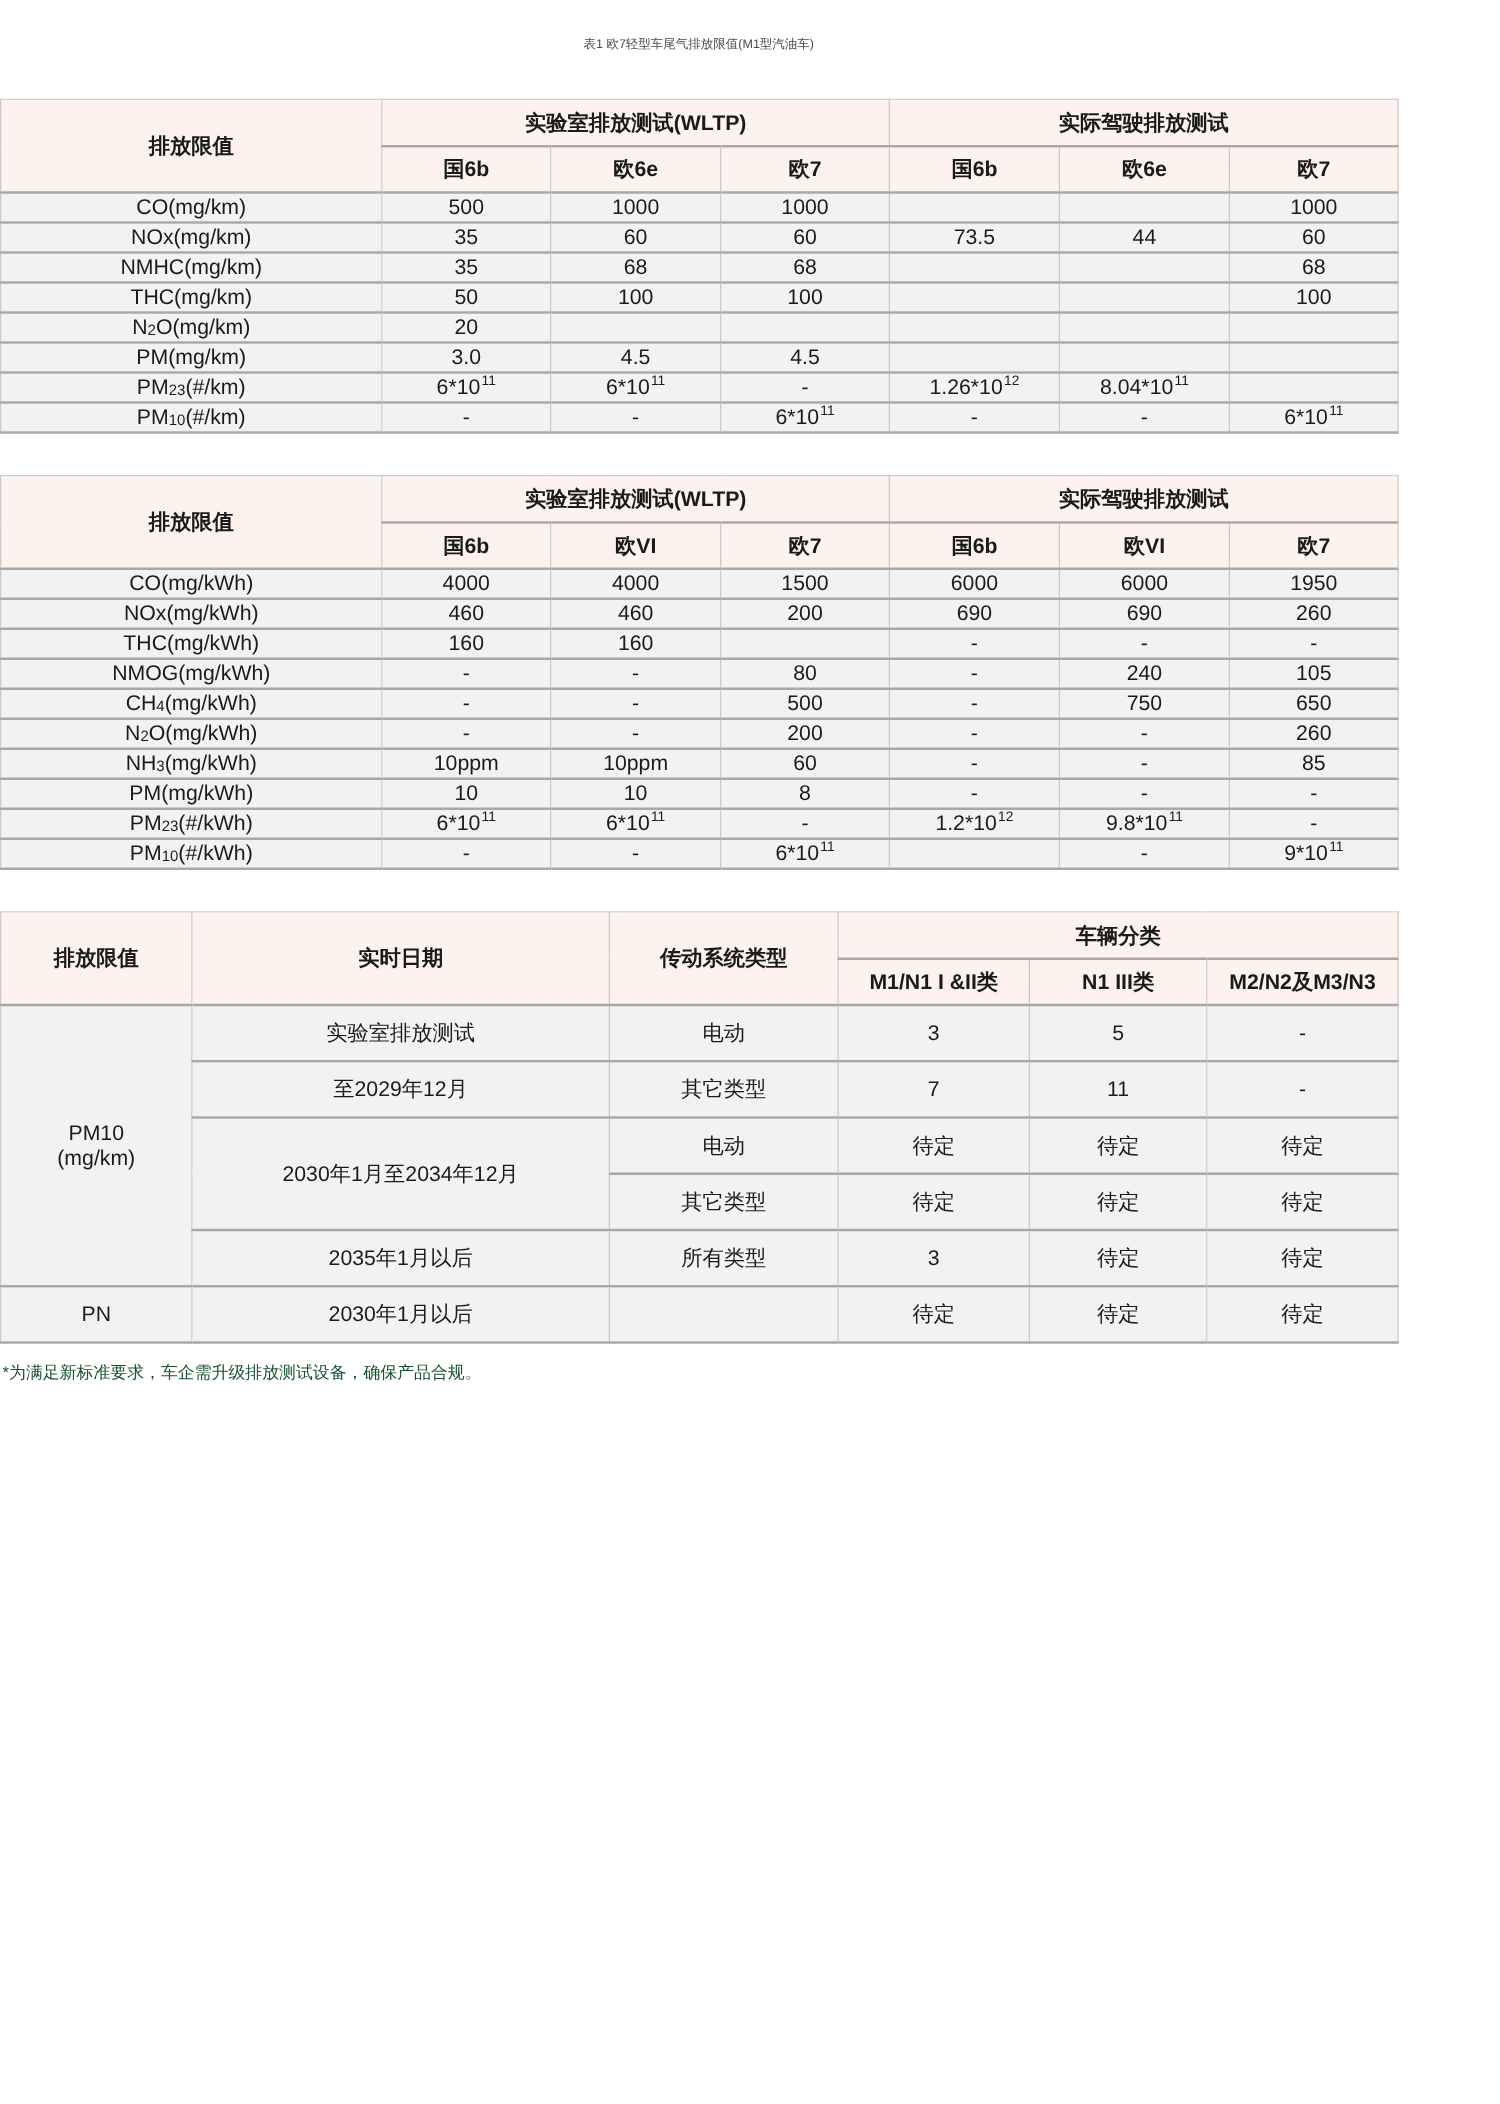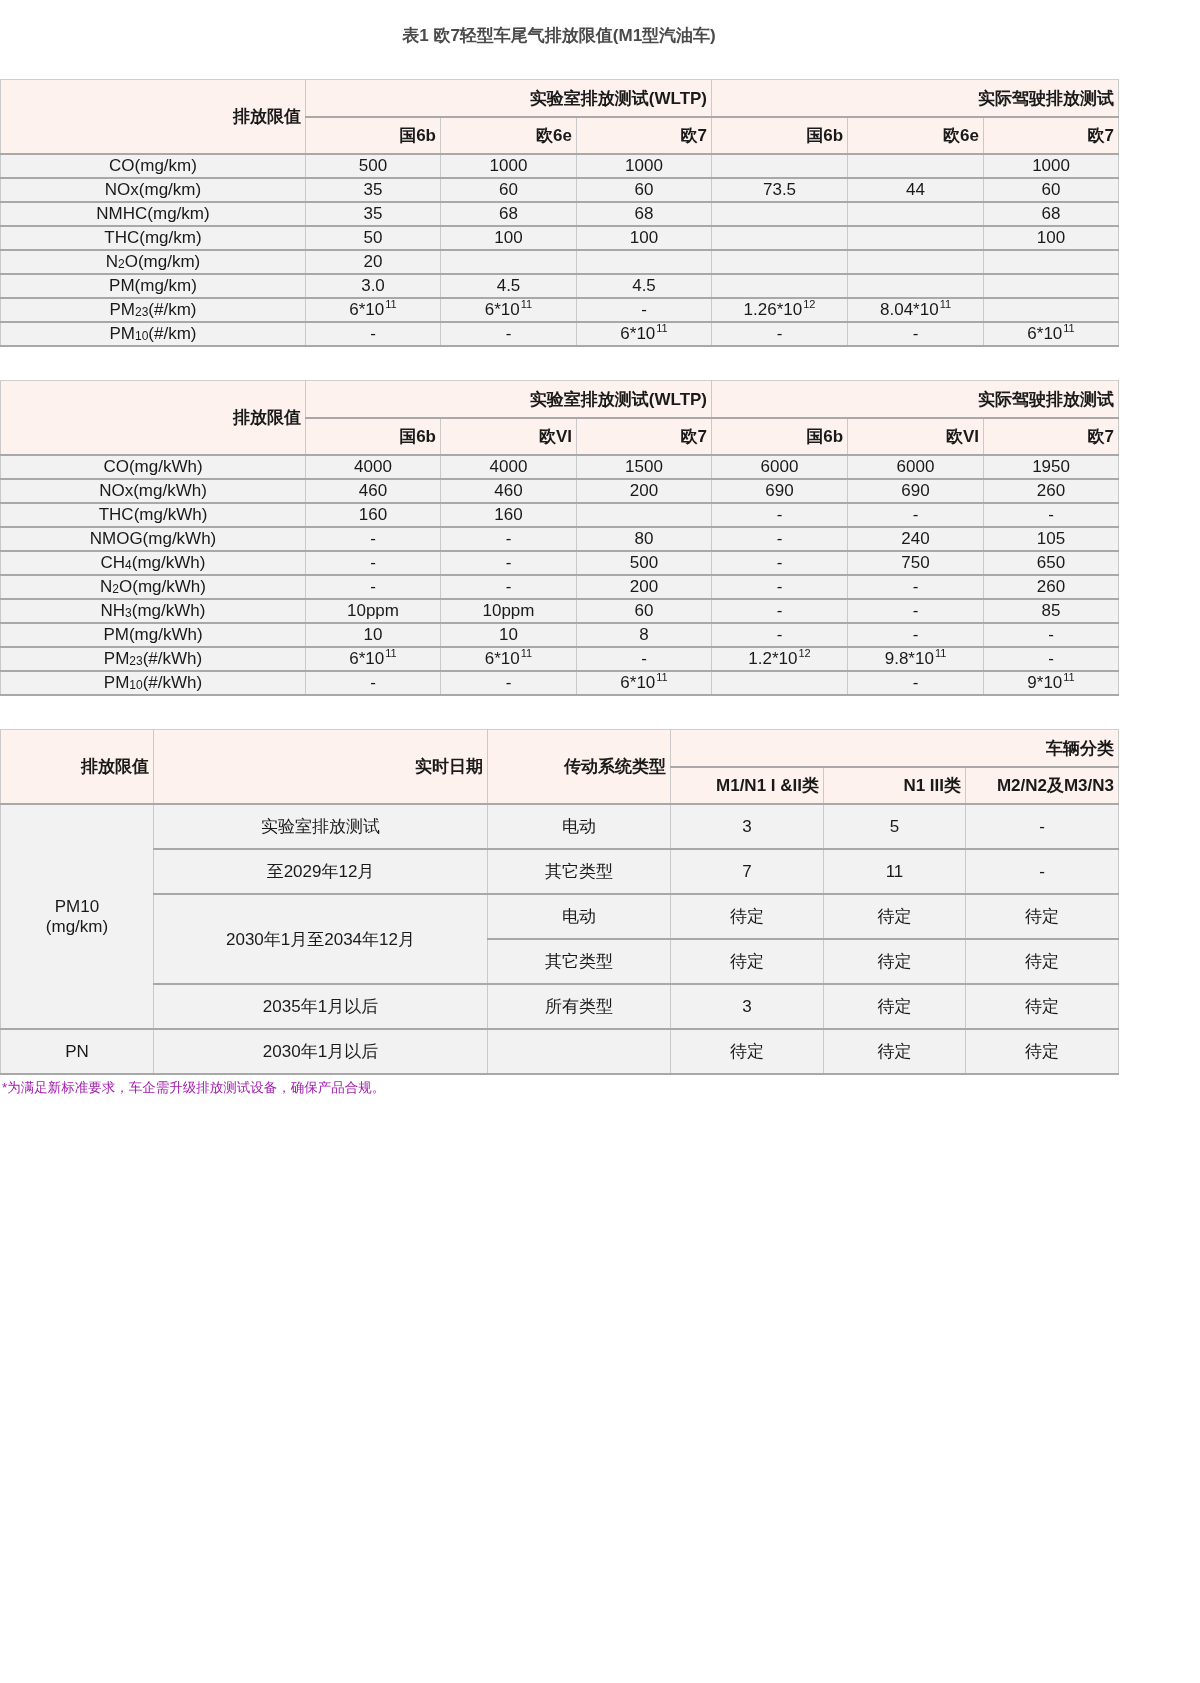--- a/index.html
+++ b/index.html
@@ -4,47 +4,47 @@
 <style>
   html,body { margin:0; padding:0; }
   body {
     width:1200px; height:1683px; background:#ffffff;
     font-family:"Liberation Sans","DejaVu Sans",sans-serif;
     color:#1a1a1a; -webkit-font-smoothing:antialiased;
   }
   .page { padding-top:26px; }
   .tbl-title {
     width:1118px; text-align:center;
-    font-size:17px; font-weight:bold; color:#4a4a4a; line-height:20px;
+    font-size:10px; font-weight:normal; color:#4a4a4a; line-height:20px;
   }
   .tbl-title.t2 { margin-top:72px; }
   .tbl-title.t3 { margin-top:70px; }
   table.tbl {
     border-collapse:collapse; table-layout:fixed;
     width:1118px; margin-top:33px; font-size:17px;
   }
   .tbl th, .tbl td {
     padding:0 4px; text-align:center; vertical-align:middle;
     border-left:1px solid #c9c9c9; border-right:1px solid #c9c9c9;
     border-top:2px solid #a8a8a8; border-bottom:2px solid #a8a8a8;
     white-space:pre-line; overflow:hidden;
   }
-  .tbl thead th { background:#fdf2ee; font-weight:bold;text-align:right; }
+  .tbl thead th { background:#fdf2ee; font-weight:bold; }
   .tbl thead tr.group th { height:36px; border-top:1px solid #cfcfcf; }
   .tbl thead tr.group th.grp { border-bottom:1px solid #bdbdbd; }
   .tbl thead tr.sub th { height:35px; }
   .tbl tbody td { background:#f2f2f2; font-weight:normal; }
   .tbl tbody tr { height:24px; }
   #table3 tbody tr { height:45px; }
   sup, sub { vertical-align:baseline; line-height:0; position:relative; }
   sup { font-size:11px; top:-7px; margin-left:1px; }
   sub { font-size:12px; top:1px; }
   .footnote {
-    margin-top:4px; margin-left:2px;
-    font-size:13.5px; color:#a21caf;
+    margin-top:14px; margin-left:2px;
+    font-size:13.5px; color:#14532d;
   }
 </style>
 </head>
 <body>
 
 <div class="page">
 
   <div class="tbl-title">表1 欧7轻型车尾气排放限值(M1型汽油车)</div>
   <table class="tbl" id="table1">
       <colgroup>

